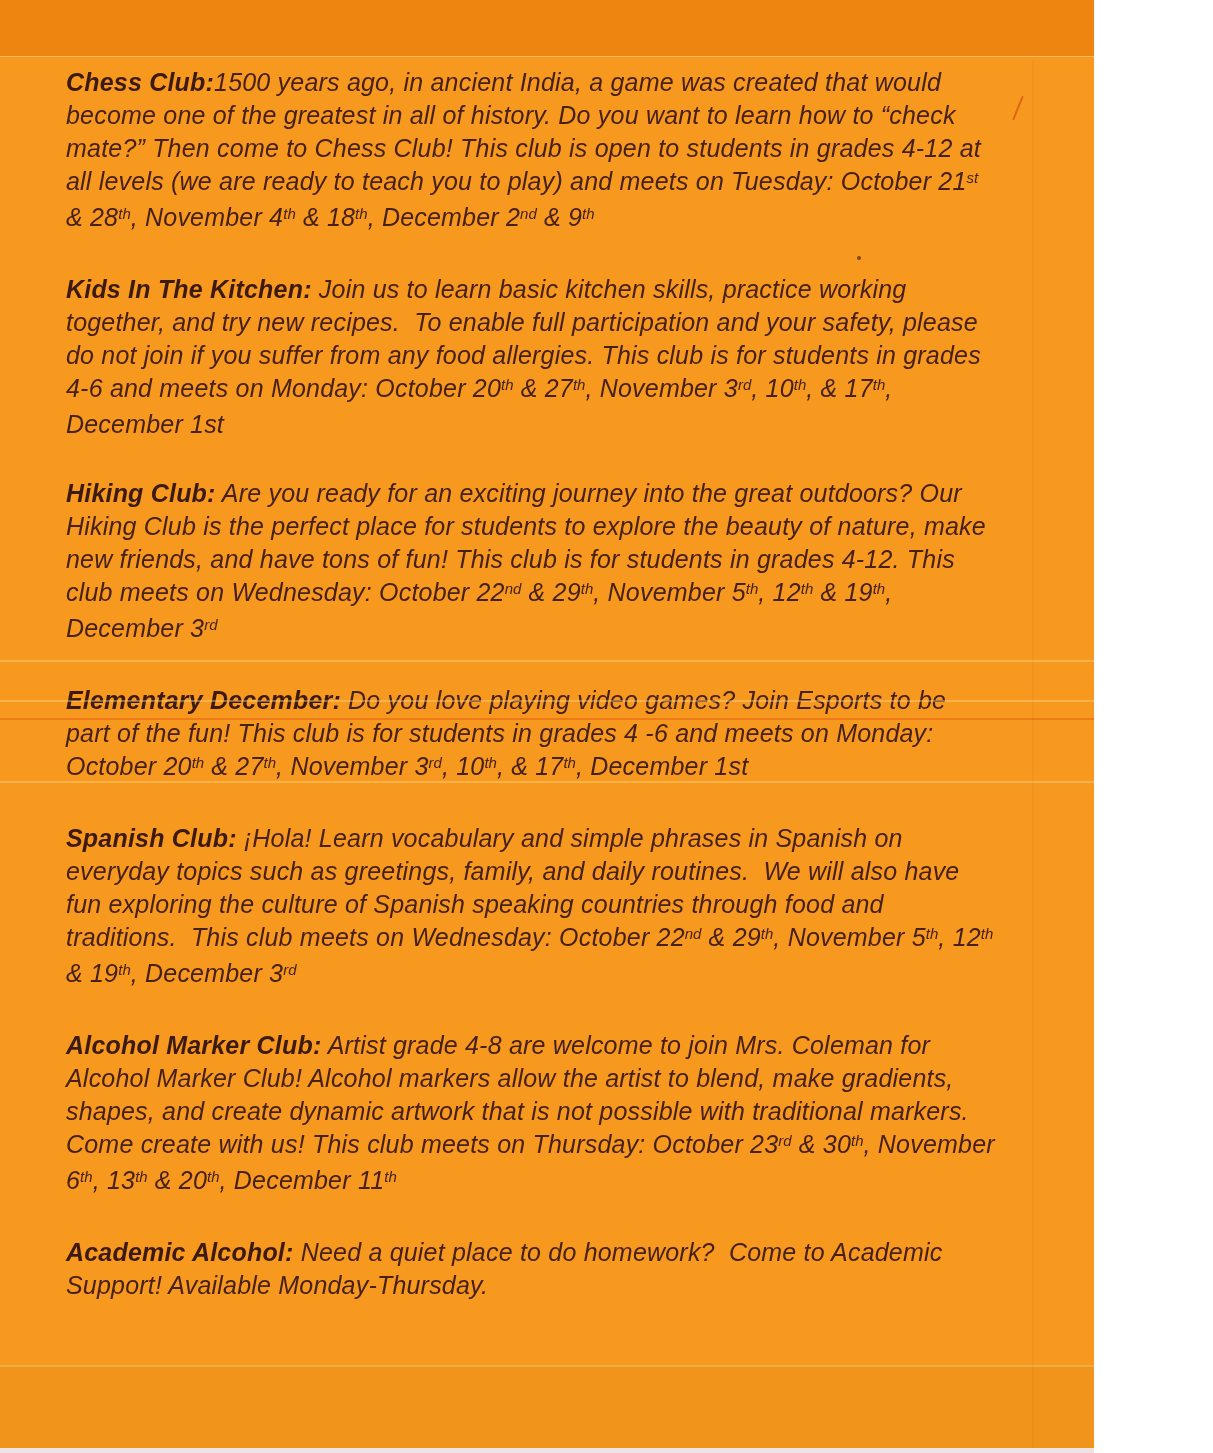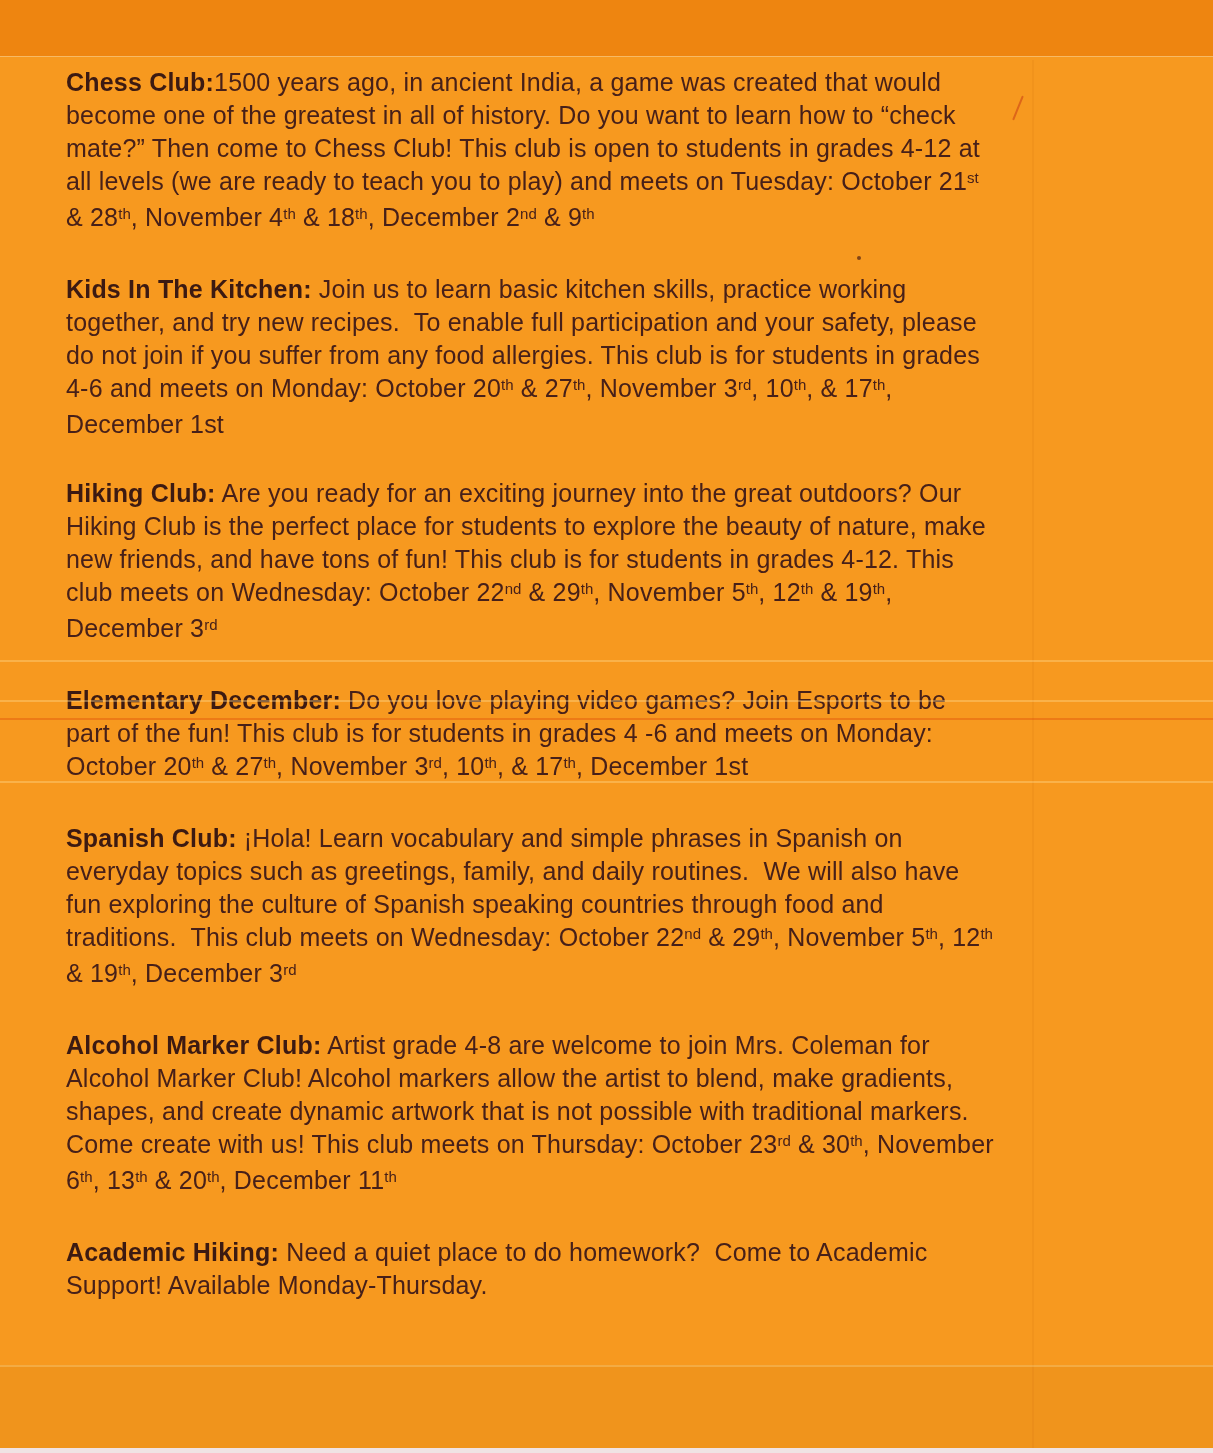--- a/index.html
+++ b/index.html
@@ -10,24 +10,25 @@
   * { box-sizing: border-box; }
   html, body { margin: 0; padding: 0; }
   body {
     width: 1213px;
     height: 1453px;
     font-family: "Liberation Sans", sans-serif;
     background: #fff;
   }
   .page {
     position: relative;
-    width: 1213px;
+    width: 1094px;
     height: 1453px;
     background: var(--paper);
     overflow: hidden;
+    font-style: italic;
   }
   .top-band {
     position: absolute;
     top: 0; left: 0; right: 0;
     height: 57px;
     background: var(--paper-top);
     border-bottom: 1px solid rgba(255, 228, 170, 0.55);
   }
   .content {
     position: absolute;
@@ -118,21 +119,21 @@
     <p class="club"><strong class="club-title">Kids In The Kitchen:</strong><span class="club-body"> Join us to learn basic kitchen skills, practice working together, and try new recipes.  To enable full participation and your safety, please do not join if you suffer from any food allergies. This club is for students in grades 4-6 and meets on Monday: October 20<sup>th</sup> &amp; 27<sup>th</sup>, November 3<sup>rd</sup>, 10<sup>th</sup>, &amp; 17<sup>th</sup>, December 1st</span></p>
 
     <p class="club"><strong class="club-title">Hiking Club:</strong><span class="club-body"> Are you ready for an exciting journey into the great outdoors? Our Hiking Club is the perfect place for students to explore the beauty of nature, make new friends, and have tons of fun! This club is for students in grades 4-12. This club meets on Wednesday: October 22<sup>nd</sup> &amp; 29<sup>th</sup>, November 5<sup>th</sup>, 12<sup>th</sup> &amp; 19<sup>th</sup>, December 3<sup>rd</sup></span></p>
 
     <p class="club"><strong class="club-title">Elementary December:</strong><span class="club-body"> Do you love playing video games? Join Esports to be part of the fun! This club is for students in grades 4 -6 and meets on Monday: October 20<sup>th</sup> &amp; 27<sup>th</sup>, November 3<sup>rd</sup>, 10<sup>th</sup>, &amp; 17<sup>th</sup>, December 1st</span></p>
 
     <p class="club"><strong class="club-title">Spanish Club:</strong><span class="club-body"> ¡Hola! Learn vocabulary and simple phrases in Spanish on everyday topics such as greetings, family, and daily routines.  We will also have fun exploring the culture of Spanish speaking countries through food and traditions.  This club meets on Wednesday: October 22<sup>nd</sup> &amp; 29<sup>th</sup>, November 5<sup>th</sup>, 12<sup>th</sup> &amp; 19<sup>th</sup>, December 3<sup>rd</sup></span></p>
 
     <p class="club"><strong class="club-title">Alcohol Marker Club:</strong><span class="club-body"> Artist grade 4-8 are welcome to join Mrs. Coleman for Alcohol Marker Club! Alcohol markers allow the artist to blend, make gradients, shapes, and create dynamic artwork that is not possible with traditional markers. Come create with us! This club meets on Thursday: October 23<sup>rd</sup> &amp; 30<sup>th</sup>, November 6<sup>th</sup>, 13<sup>th</sup> &amp; 20<sup>th</sup>, December 11<sup>th</sup></span></p>
 
-    <p class="club"><strong class="club-title">Academic Hiking:</strong><span class="club-body"> Need a quiet place to do homework?  Come to Academic Support! Available Monday-Thursday.</span></p>
+    <p class="club"><strong class="club-title">Academic Alcohol:</strong><span class="club-body"> Need a quiet place to do homework?  Come to Academic Support! Available Monday-Thursday.</span></p>
 
   </div>
 
   <div class="vcrease"></div>
   <div class="hl hl-light" style="top:660px"></div>
   <div class="hl hl-light" style="top:700px"></div>
   <div class="hl hl-red" style="top:718px"></div>
   <div class="hl hl-light" style="top:781px"></div>
   <div class="hl hl-light" style="top:1365px"></div>
   <div class="scratch"></div>

